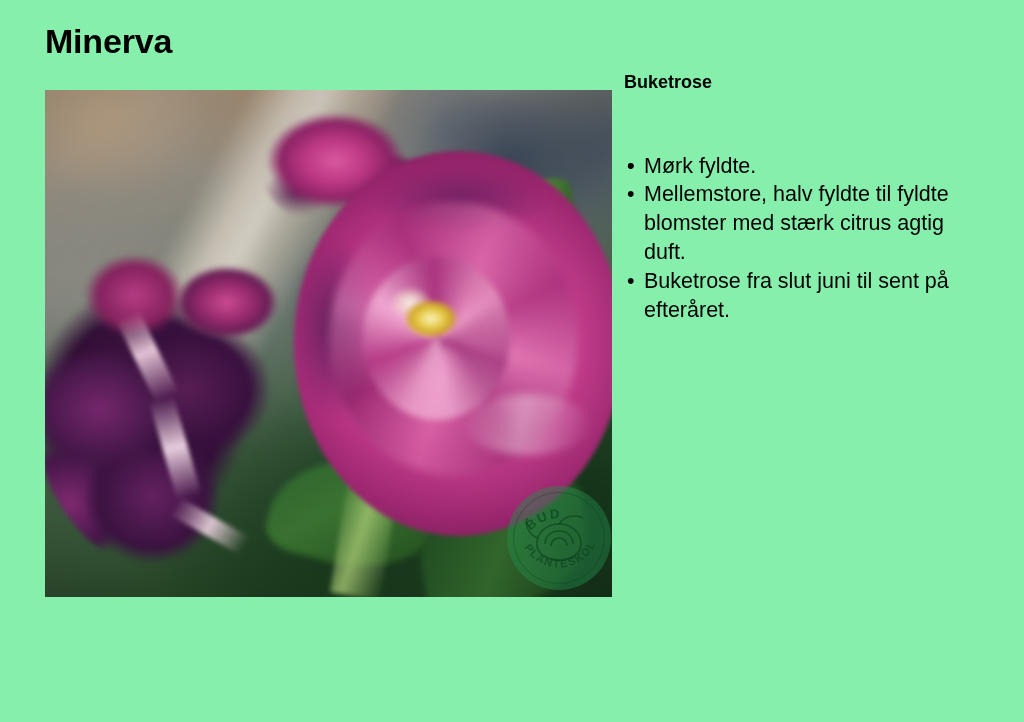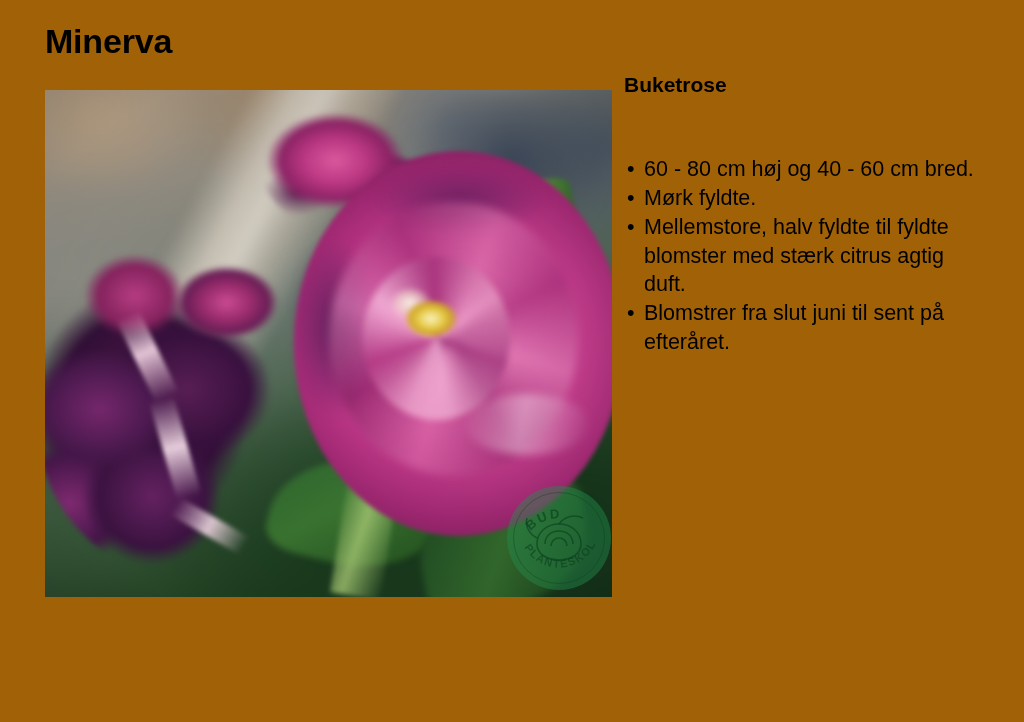--- a/index.html
+++ b/index.html
@@ -9,21 +9,21 @@
     width:1024px; height:722px;
     background:#ffffff;
     font-family:"Liberation Sans", sans-serif;
     overflow:hidden;
   }
 
   #slide {
     position:relative;
     width:1024px;
     height:722px;
-    background:#a16207;
+    background:#86efac;
     text-decoration:underline;
   }
 
   
   #slide-title {
     position:absolute;
     left:45px;
     top:24px;
     font-size:34px;
     font-weight:bold;
@@ -268,21 +268,21 @@
   #watermark svg { position:absolute; inset:0; width:100%; height:100%; }
 
   
   #info-panel {
     position:absolute;
     left:624px;
     top:72px;
     width:362px;
   }
   #info-heading {
-    font-size:21px;
+    font-size:18px;
     font-weight:bold;
     color:#000000;
     line-height:1.2;
     white-space:nowrap;
   }
   #bullet-list {
     margin-top:58px;
     list-style:none;
   }
   #bullet-list li {
@@ -365,31 +365,30 @@
 
   </div>
 
   <div id="info-panel">
 
     <div id="info-heading">Buketrose</div>
 
     <ul id="bullet-list">
       <li>
         <span class="dot">•</span>
-        <span>60 - 80 cm høj og 40 - 60 cm bred.</span>
       </li>
       <li>
         <span class="dot">•</span>
         <span>Mørk fyldte.</span>
       </li>
       <li>
         <span class="dot">•</span>
         <span>Mellemstore, halv fyldte til fyldte blomster med stærk citrus agtig duft.</span>
       </li>
       <li>
         <span class="dot">•</span>
-        <span>Blomstrer fra slut juni til sent på efteråret.</span>
+        <span>Buketrose fra slut juni til sent på efteråret.</span>
       </li>
     </ul>
 
   </div>
 
 </div>
 
 </body></html>

